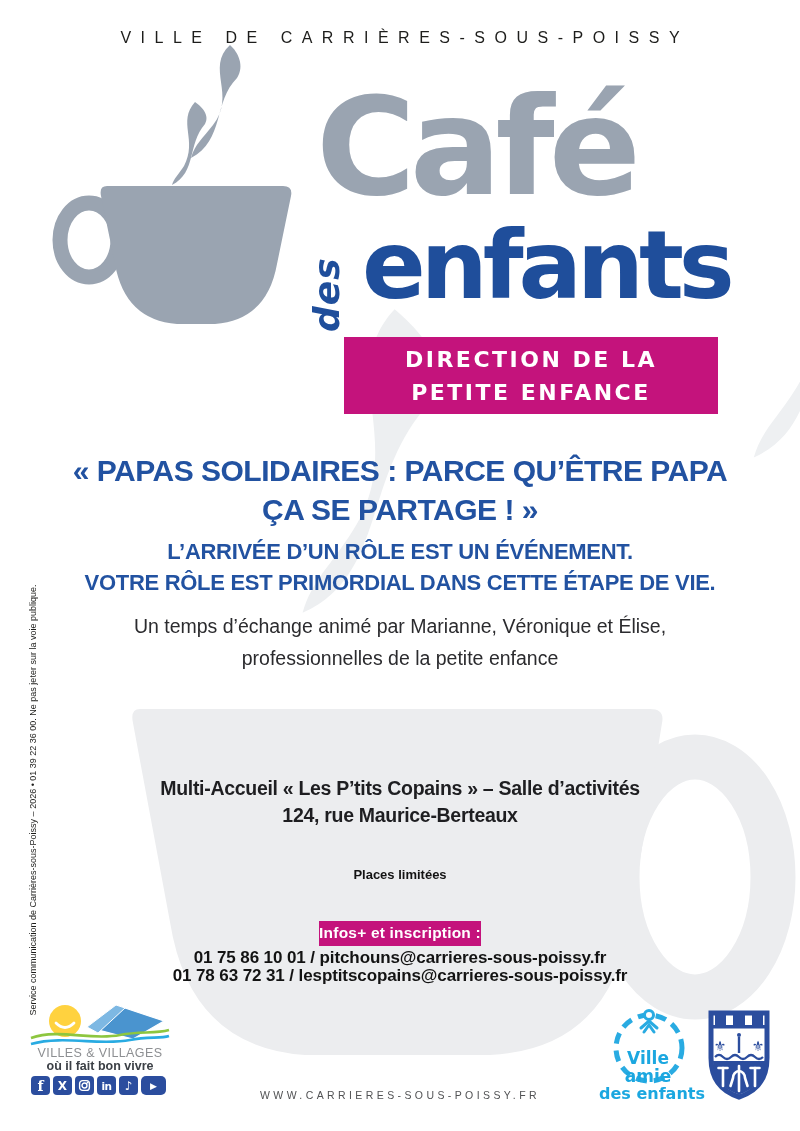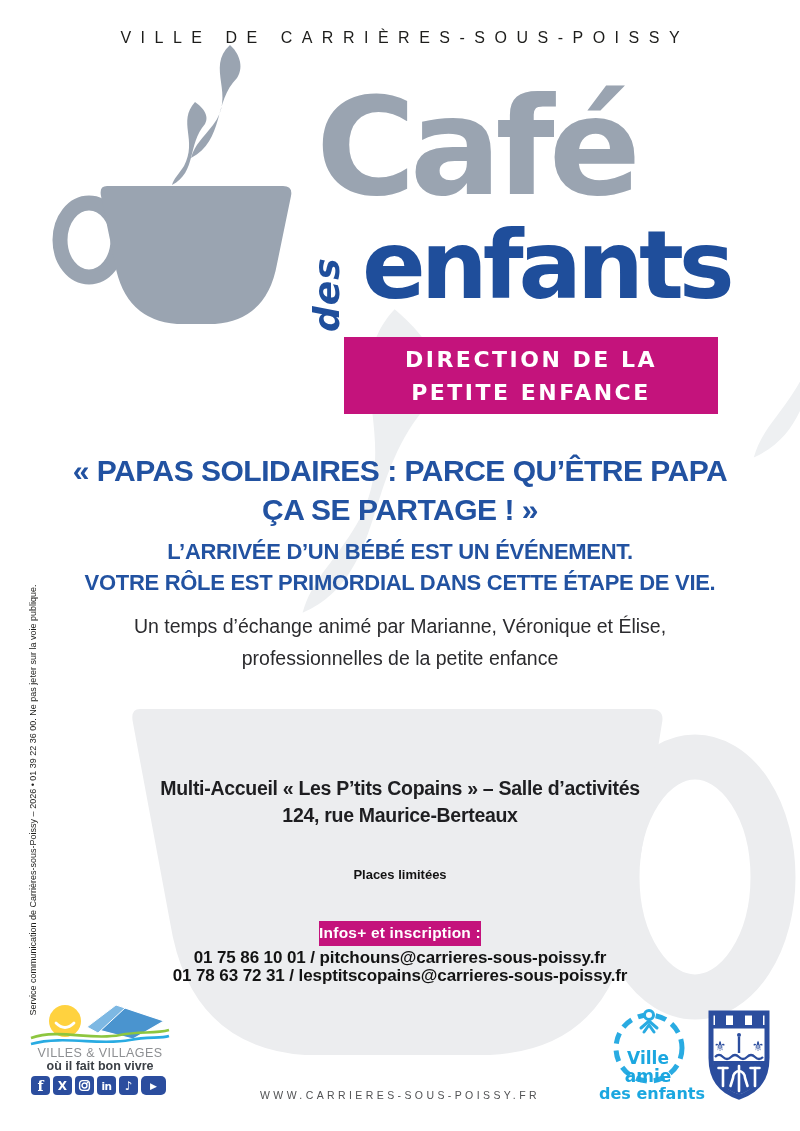--- a/index.html
+++ b/index.html
@@ -118,21 +118,21 @@
     <div>DIRECTION DE LA</div>
     <div>PETITE ENFANCE</div>
   </div>
 
   <div class="abs ctr headline">
     <div>« PAPAS SOLIDAIRES : PARCE QU’ÊTRE PAPA</div>
     <div>ÇA SE PARTAGE ! »</div>
   </div>
 
   <div class="abs ctr subheadline">
-    <div>L’ARRIVÉE D’UN BÉBÉ EST UN ÉVÉNEMENT.</div>
+    <div>L’ARRIVÉE D’UN RÔLE EST UN ÉVÉNEMENT.</div>
     <div>VOTRE RÔLE EST PRIMORDIAL DANS CETTE ÉTAPE DE VIE.</div>
   </div>
 
   <div class="abs ctr intro">
     <div>Un temps d’échange animé par Marianne, Véronique et Élise,</div>
     <div>professionnelles de la petite enfance</div>
   </div>
 
   <div class="abs ctr event-place">
     <div>Multi-Accueil « Les P’tits Copains » – Salle d’activités</div>

